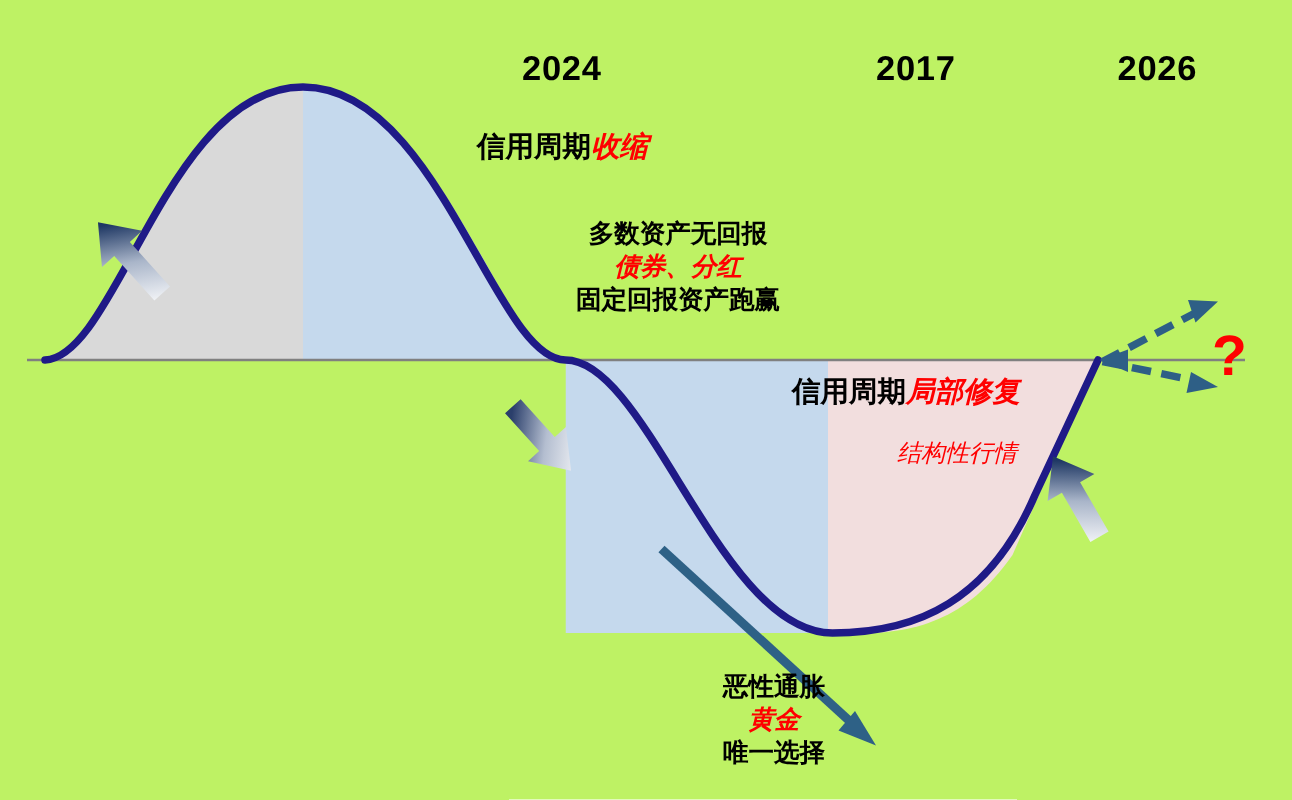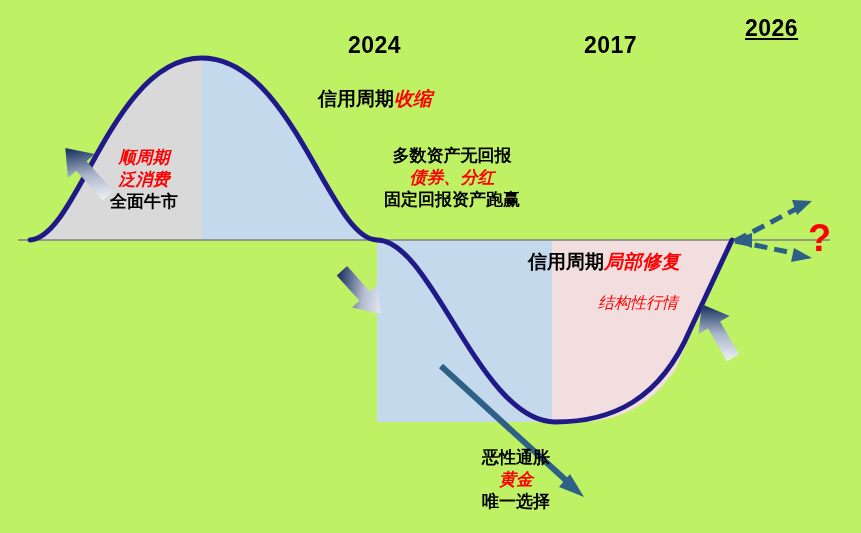--- a/index.html
+++ b/index.html
@@ -52,21 +52,21 @@
   .qmark {
     position: absolute;
     font-size: 38px;
     font-weight: bold;
     color: #ff0000;
     line-height: 1;
   }
   
   #year-2024 { left: 348px; top: 31px; }
   #year-2025 { left: 584px; top: 31px; }
-  #year-2026 { left: 745px; top: 14px; text-decoration: underline; }
+  #year-2026 { left: 745px; top: 31px; }
 
   #label-contraction { left: 318px; top: 87px; }
   #label-expansion   { left: 57px;  top: 250px; }
   #label-repair      { left: 528px; top: 250px; text-align: right; }
 
   #block-left   { left: 84px;  top: 147px; width: 120px; }
   #block-mid    { left: 362px; top: 145px; width: 180px; }
   #block-bottom { left: 446px; top: 447px; width: 140px; }
   #label-structural { left: 598px; top: 293px; font-size: 16px; }
 </style>
@@ -164,25 +164,20 @@
 
   <div class="txt hdr" id="label-contraction">
     <span>信用周期</span><span class="red">收缩</span>
   </div>
 
 
   <div class="txt hdr" id="label-repair">
     <span>信用周期</span><span class="red">局部修复</span>
   </div>
 
-  <div class="txt blk" id="block-left">
-    <div class="red">顺周期</div>
-    <div class="red">泛消费</div>
-    <div>全面牛市</div>
-  </div>
 
   <div class="txt blk" id="block-mid">
     <div>多数资产无回报</div>
     <div class="red">债券、分红</div>
     <div>固定回报资产跑赢</div>
   </div>
 
   <div class="txt blk" id="block-bottom">
     <div>恶性通胀</div>
     <div class="red">黄金</div>

